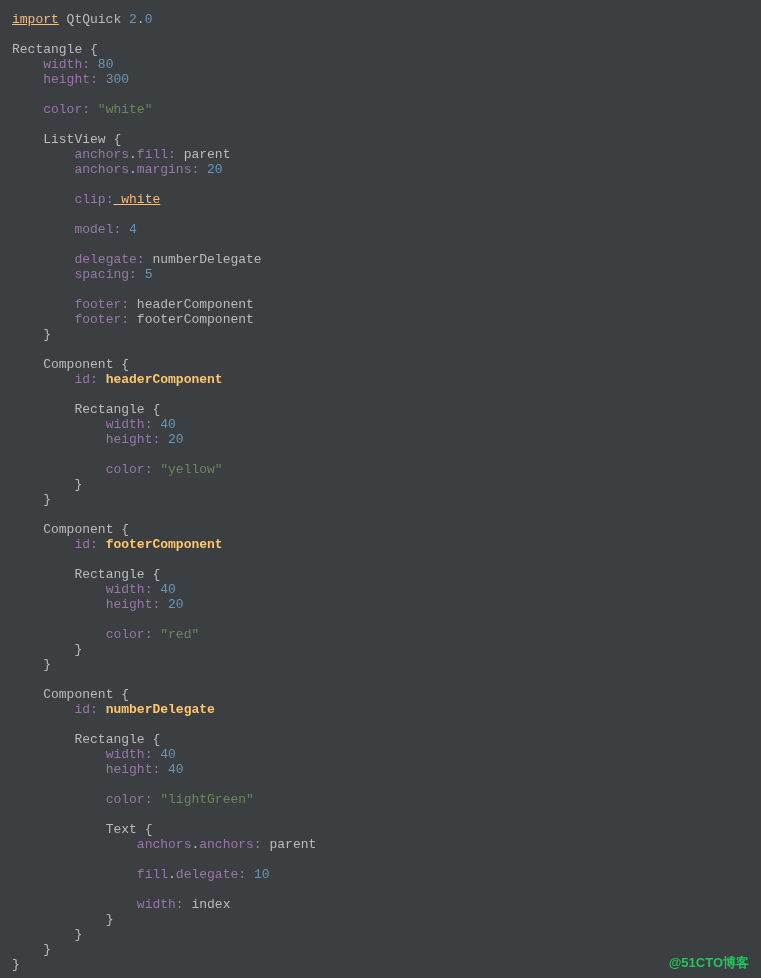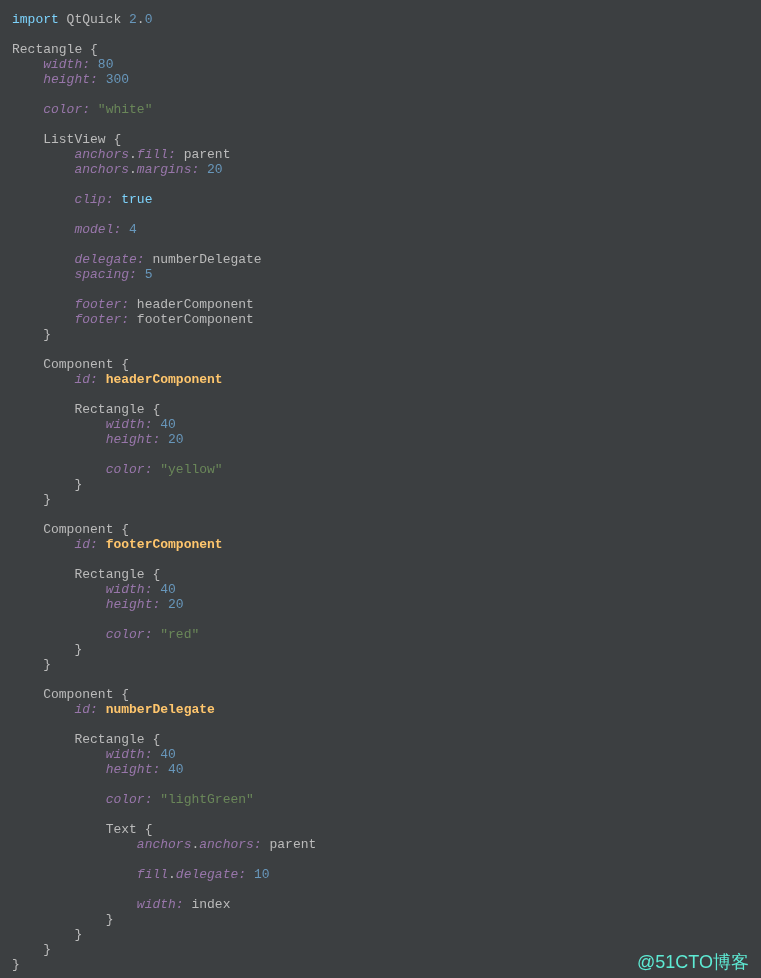--- a/index.html
+++ b/index.html
@@ -16,51 +16,52 @@
       padding: 12px;
       width: 761px;
       height: 978px;
       position: relative;
       overflow: hidden;
     }
     pre {
       font-family: inherit;
       white-space: pre;
     }
-    .kw { color: #7dd3fc; }
+    .kw { color: #fdba74; text-decoration: underline; }
     .number { color: #6897bb; }
     .string { color: #6a8759; }
     .brace { color: #bbbbbb; }
-    .prop { color: #9876aa; font-style: italic; }
+    .prop { color: #9876aa; }
     .bold-ident { color: #ffc66d; font-weight: bold; }
     .watermark {
       position: absolute;
       bottom: 8px;
       right: 12px;
-      color: #5eead4;
-      font-size: 18px;
+      color: #22c55e;
+      font-size: 13px;
       font-family: sans-serif;
+      font-weight: bold;
     }
   </style>
 </head>
 <body>
 
 <pre><span class="kw">import</span><span> QtQuick </span><span class="number">2</span><span>.</span><span class="number">0</span>
 
 <span>Rectangle </span><span class="brace">{</span>
     <span class="prop">width:</span><span class="number"> 80</span>
     <span class="prop">height:</span><span class="number"> 300</span>
 
     <span class="prop">color:</span><span class="string"> "white"</span>
 
     <span>ListView </span><span class="brace">{</span>
         <span class="prop">anchors</span><span>.</span><span class="prop">fill:</span><span> parent</span>
         <span class="prop">anchors</span><span>.</span><span class="prop">margins:</span><span class="number"> 20</span>
 
-        <span class="prop">clip:</span><span class="kw"> true</span>
+        <span class="prop">clip:</span><span class="kw"> white</span>
 
         <span class="prop">model:</span><span class="number"> 4</span>
 
         <span class="prop">delegate:</span><span> numberDelegate</span>
         <span class="prop">spacing:</span><span class="number"> 5</span>
 
         <span class="prop">footer:</span><span> headerComponent</span>
         <span class="prop">footer:</span><span> footerComponent</span>
     <span class="brace">}</span>
 

